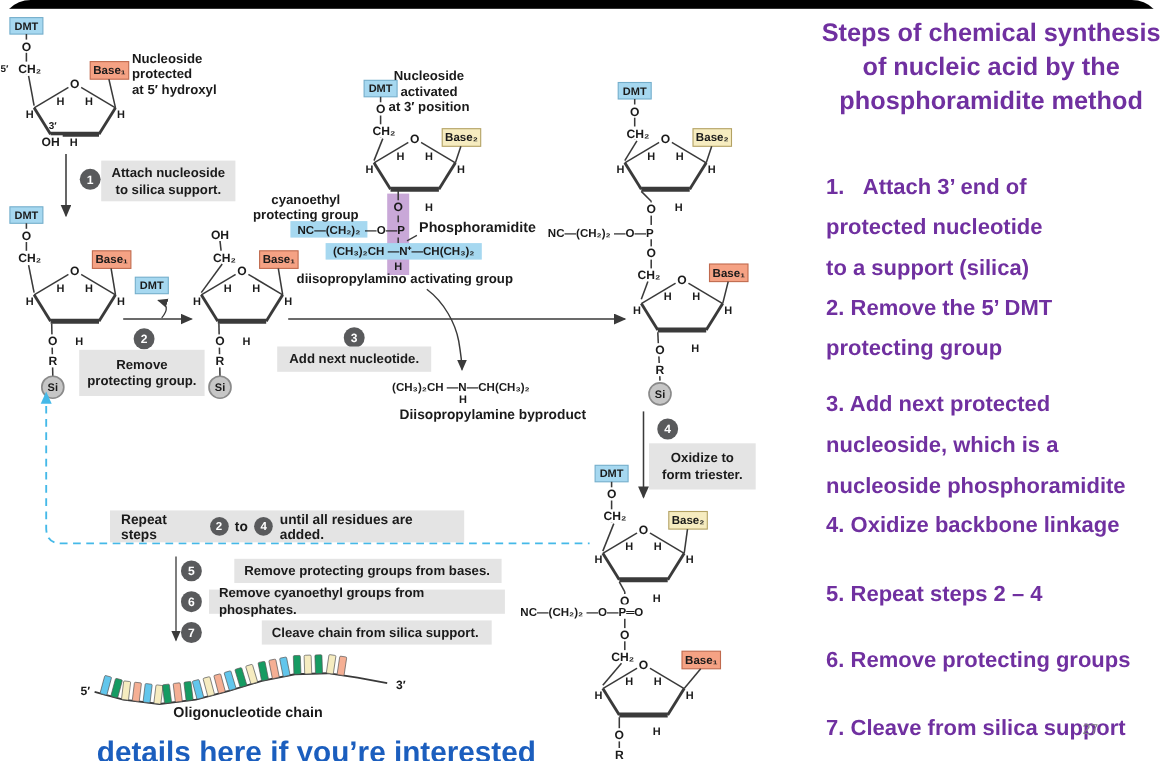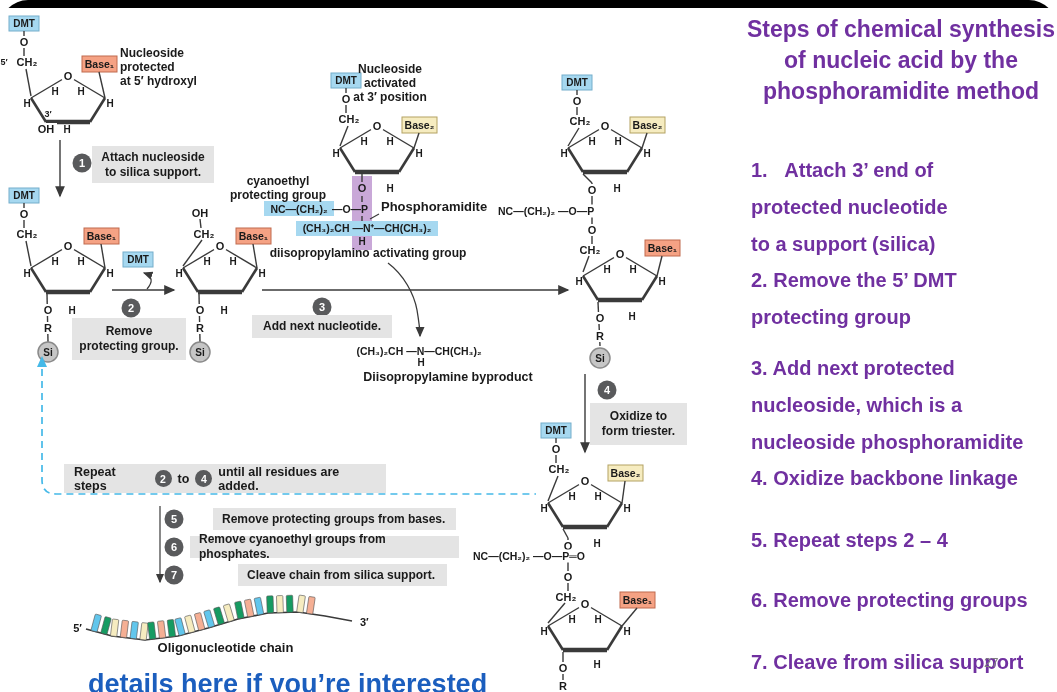--- a/index.html
+++ b/index.html
@@ -8,21 +8,21 @@
   .topbar{position:absolute;left:0;top:0;width:1057px;height:8px;background:#000;}
   #diagram{position:absolute;left:0;top:0;width:745px;height:692px;}
   #dsvg{position:absolute;left:0;top:0;}
   .ann{position:absolute;font-weight:bold;font-size:12px;line-height:1.18;color:#1a1a1a;white-space:pre-line;}
   .ann.center{text-align:center;}
   .gbox{position:absolute;background:#E4E4E4;font-weight:bold;font-size:12px;line-height:1.25;color:#1a1a1a;
         white-space:pre-line;display:flex;align-items:center;justify-content:center;text-align:center;
         padding:2px 6px;box-sizing:border-box;}
   .gbox.left{justify-content:flex-start;text-align:left;padding-left:9px;}
   .repeat{position:absolute;display:flex;align-items:center;gap:6px;background:#E4E4E4;font-weight:bold;
-          font-size:12.5px;color:#1a1a1a;padding:0 10px;box-sizing:border-box;}
+          font-size:12.5px;color:#1a1a1a;padding:0 10px;box-sizing:border-box;margin-left:36px;}
   .mini-circle{display:inline-flex;width:17px;height:17px;border-radius:50%;background:#595A5C;color:#fff;
           font-size:10.5px;font-weight:bold;align-items:center;justify-content:center;flex:0 0 auto;}
   .right-panel{position:absolute;left:745px;top:8px;width:312px;height:684px;}
   .slide-title{position:absolute;left:0;top:6px;width:100%;text-align:center;font-weight:bold;font-size:23px;
           line-height:31px;color:#7030A0;white-space:pre-line;}
   .step-item{position:absolute;left:6px;width:306px;font-weight:bold;font-size:20px;line-height:37px;
           color:#7030A0;white-space:pre-line;}
   .footer-link{position:absolute;left:88px;top:669px;font-size:27px;font-weight:bold;color:#1B5EBE;white-space:nowrap;}
   .page-num{position:absolute;left:984px;top:655px;font-size:13px;color:#808080;}
   .chain-caption{position:absolute;left:138px;top:640px;width:175px;text-align:center;font-weight:bold;

